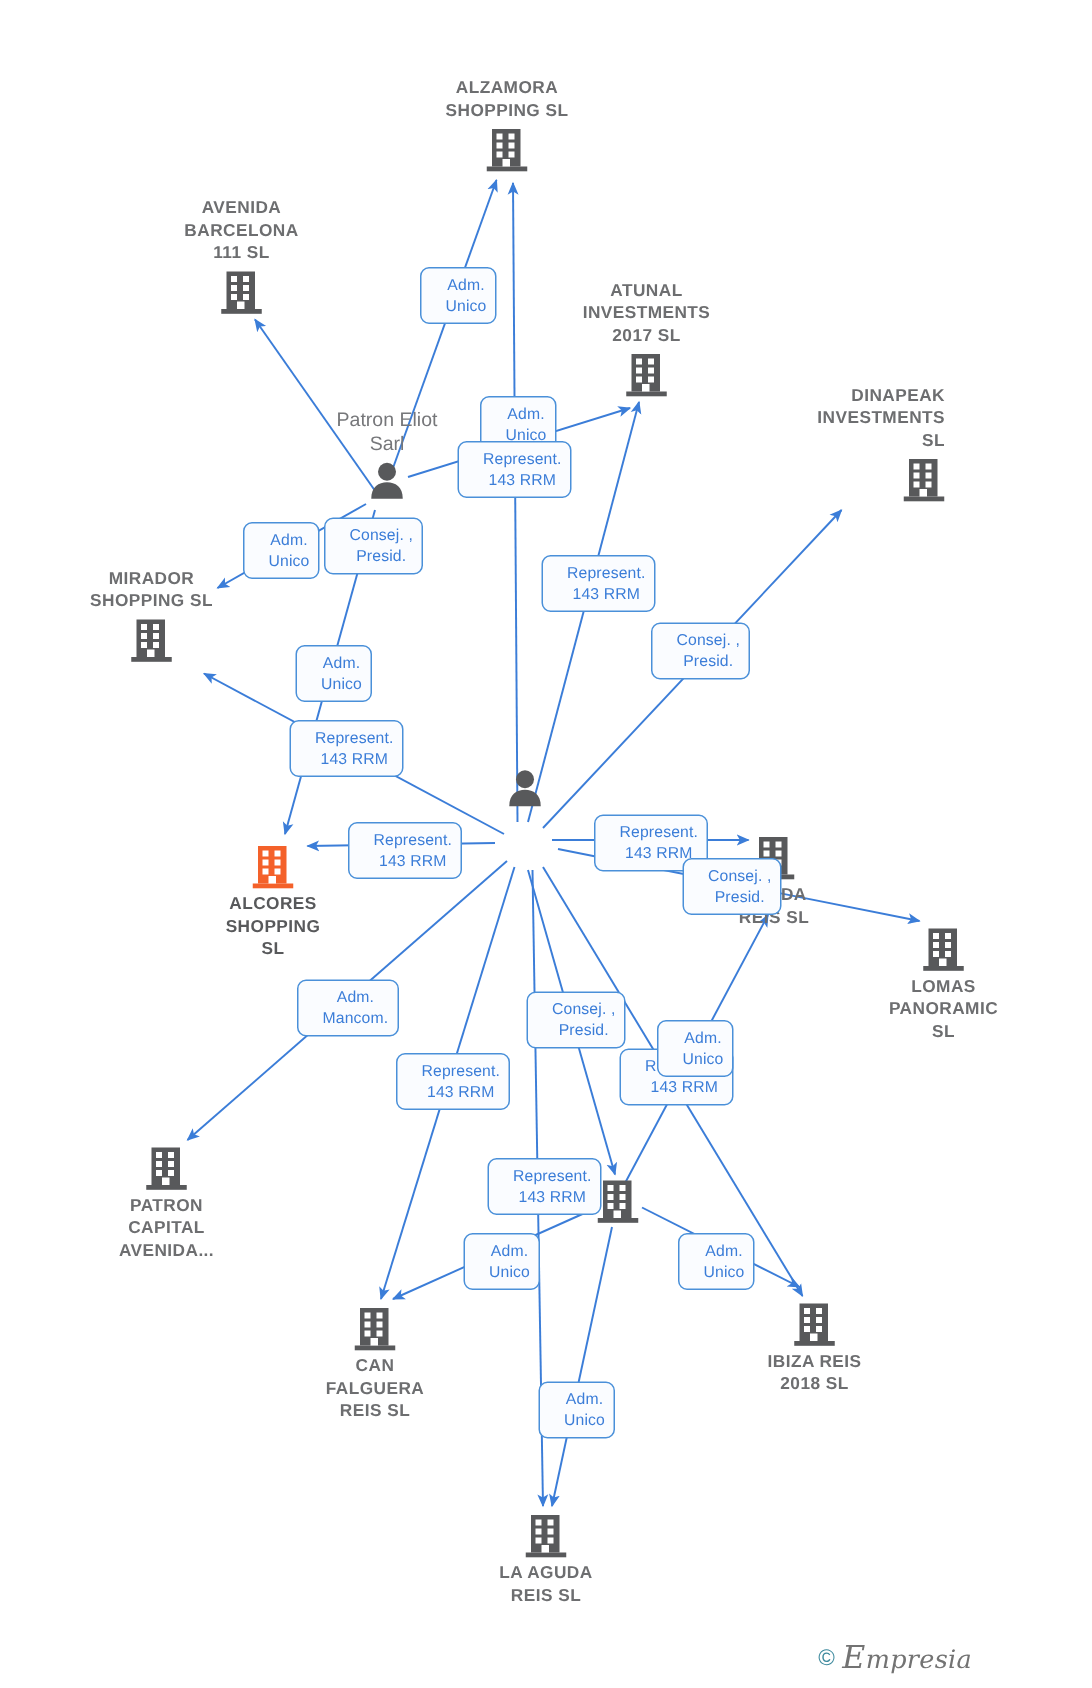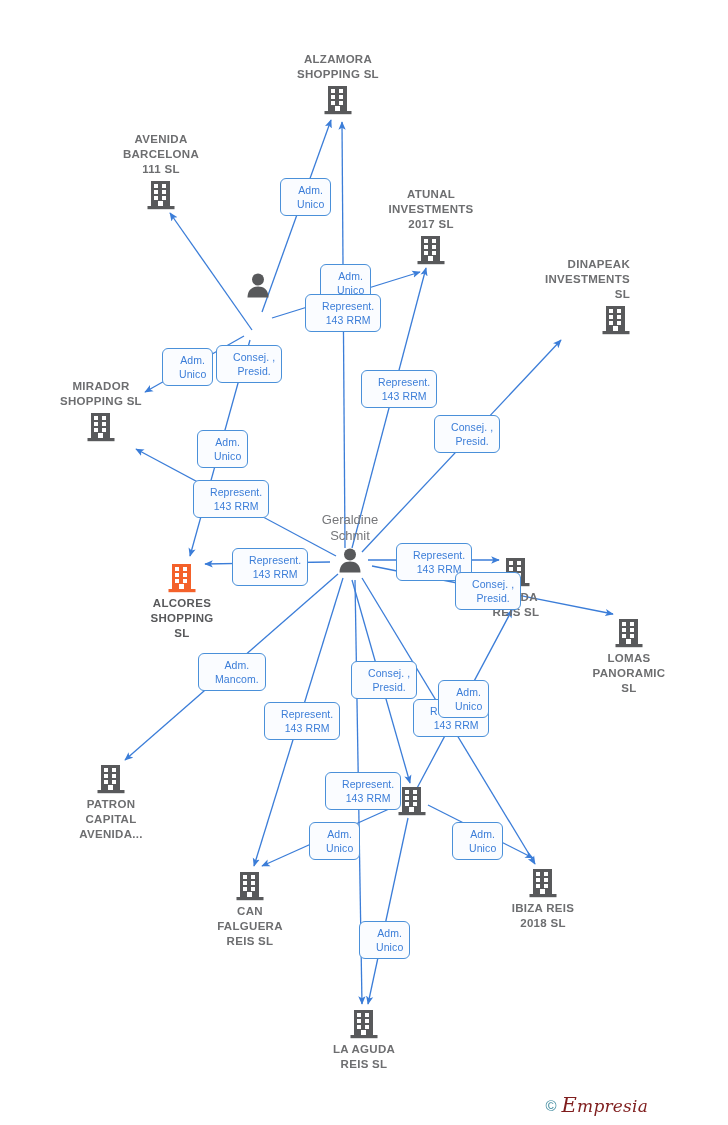--- a/index.html
+++ b/index.html
@@ -88,21 +88,21 @@
     z-index: 20;
   }
   #watermark .copy {
     font-size: 15px;
     color: #3E8A9E;
   }
   #watermark .brand {
     font-family: "DejaVu Serif", serif;
     font-style: italic;
     font-size: 17px;
-    color: #7f1d1d;
+    color: #737373;
     letter-spacing: 0.2px;
   }
   #watermark .brand .cap { font-size: 21px; }
 </style>
 </head>
 <body>
 
 <div id="canvas">
 
   <svg id="edge-layer" viewBox="0 0 728 1125" xmlns="http://www.w3.org/2000/svg">
@@ -331,28 +331,28 @@
             <rect x="7" y="10" width="4" height="4" fill="#ffffff"></rect>
             <rect x="15" y="10" width="4" height="4" fill="#ffffff"></rect>
             <rect x="7" y="16" width="4" height="4" fill="#ffffff"></rect>
             <rect x="15" y="16" width="4" height="4" fill="#ffffff"></rect>
             <rect x="11" y="21" width="5" height="5" fill="#ffffff"></rect>
           </svg></span>
         <span class="node-label">LA AGUDA
 REIS  SL</span>
       </div>
       <div class="node person label-above" style="left: 258px; top: 272px;">
+        <span class="node-label">Patron Eliot
+Sarl</span>
         <span class="glyph"><svg width="26" height="26" viewBox="0 0 26 26" xmlns="http://www.w3.org/2000/svg">
             <circle cx="13" cy="7.5" r="6" fill="#58595B"></circle>
             <path d="M2.5 25.5 C2.5 17.5 7.5 14.5 13 14.5 C18.5 14.5 23.5 17.5 23.5 25.5 Z" fill="#58595B"></path>
           </svg></span>
       </div>
       <div class="node person label-above" style="left: 350px; top: 512px;">
-        <span class="node-label">Geraldine
-Schmit</span>
         <span class="glyph"><svg width="26" height="26" viewBox="0 0 26 26" xmlns="http://www.w3.org/2000/svg">
             <circle cx="13" cy="7.5" r="6" fill="#58595B"></circle>
             <path d="M2.5 25.5 C2.5 17.5 7.5 14.5 13 14.5 C18.5 14.5 23.5 17.5 23.5 25.5 Z" fill="#58595B"></path>
           </svg></span>
       </div>
     </div>
 
   <div id="rels-layer">
       <div class="rel" style="left: 280px; top: 178px;">Adm.
 Unico</div>

